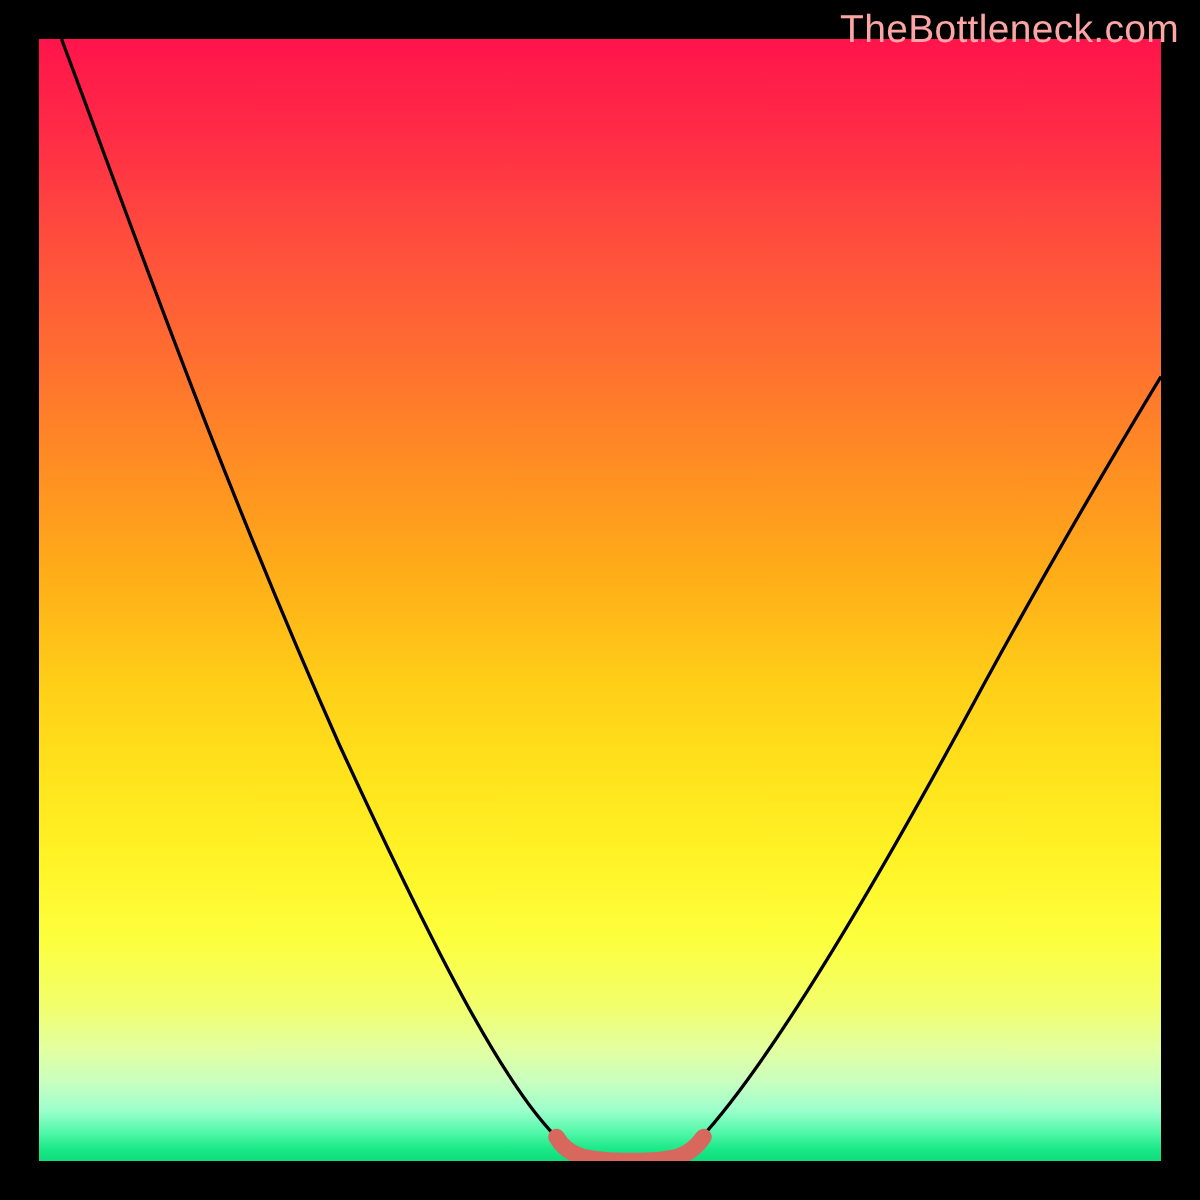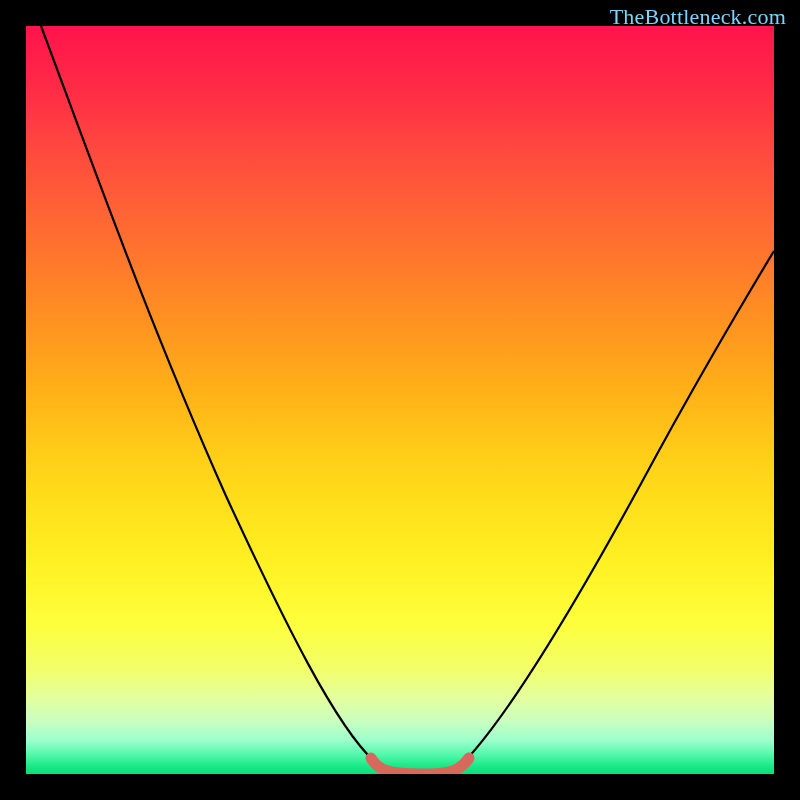--- a/index.html
+++ b/index.html
@@ -8,26 +8,25 @@
     height: 800px;
     background: #000;
     position: relative;
     font-family: Arial, Helvetica, sans-serif;
     overflow: hidden;
   }
   .watermark {
     position: absolute;
     top: 4px;
     right: 14px;
-    color: #7dd3fc;
-    font-size: 22px;
+    color: #fca5a5;
+    font-size: 26px;
     font-weight: 400;
     z-index: 10;
     letter-spacing: 0.2px;
-    font-family: Liberation Serif, serif;
   }
   .plot-area {
     position: absolute;
     left: 26px;
     top: 26px;
     width: 748px;
     height: 748px;
   }
   .gradient-bg {
     position: absolute;

